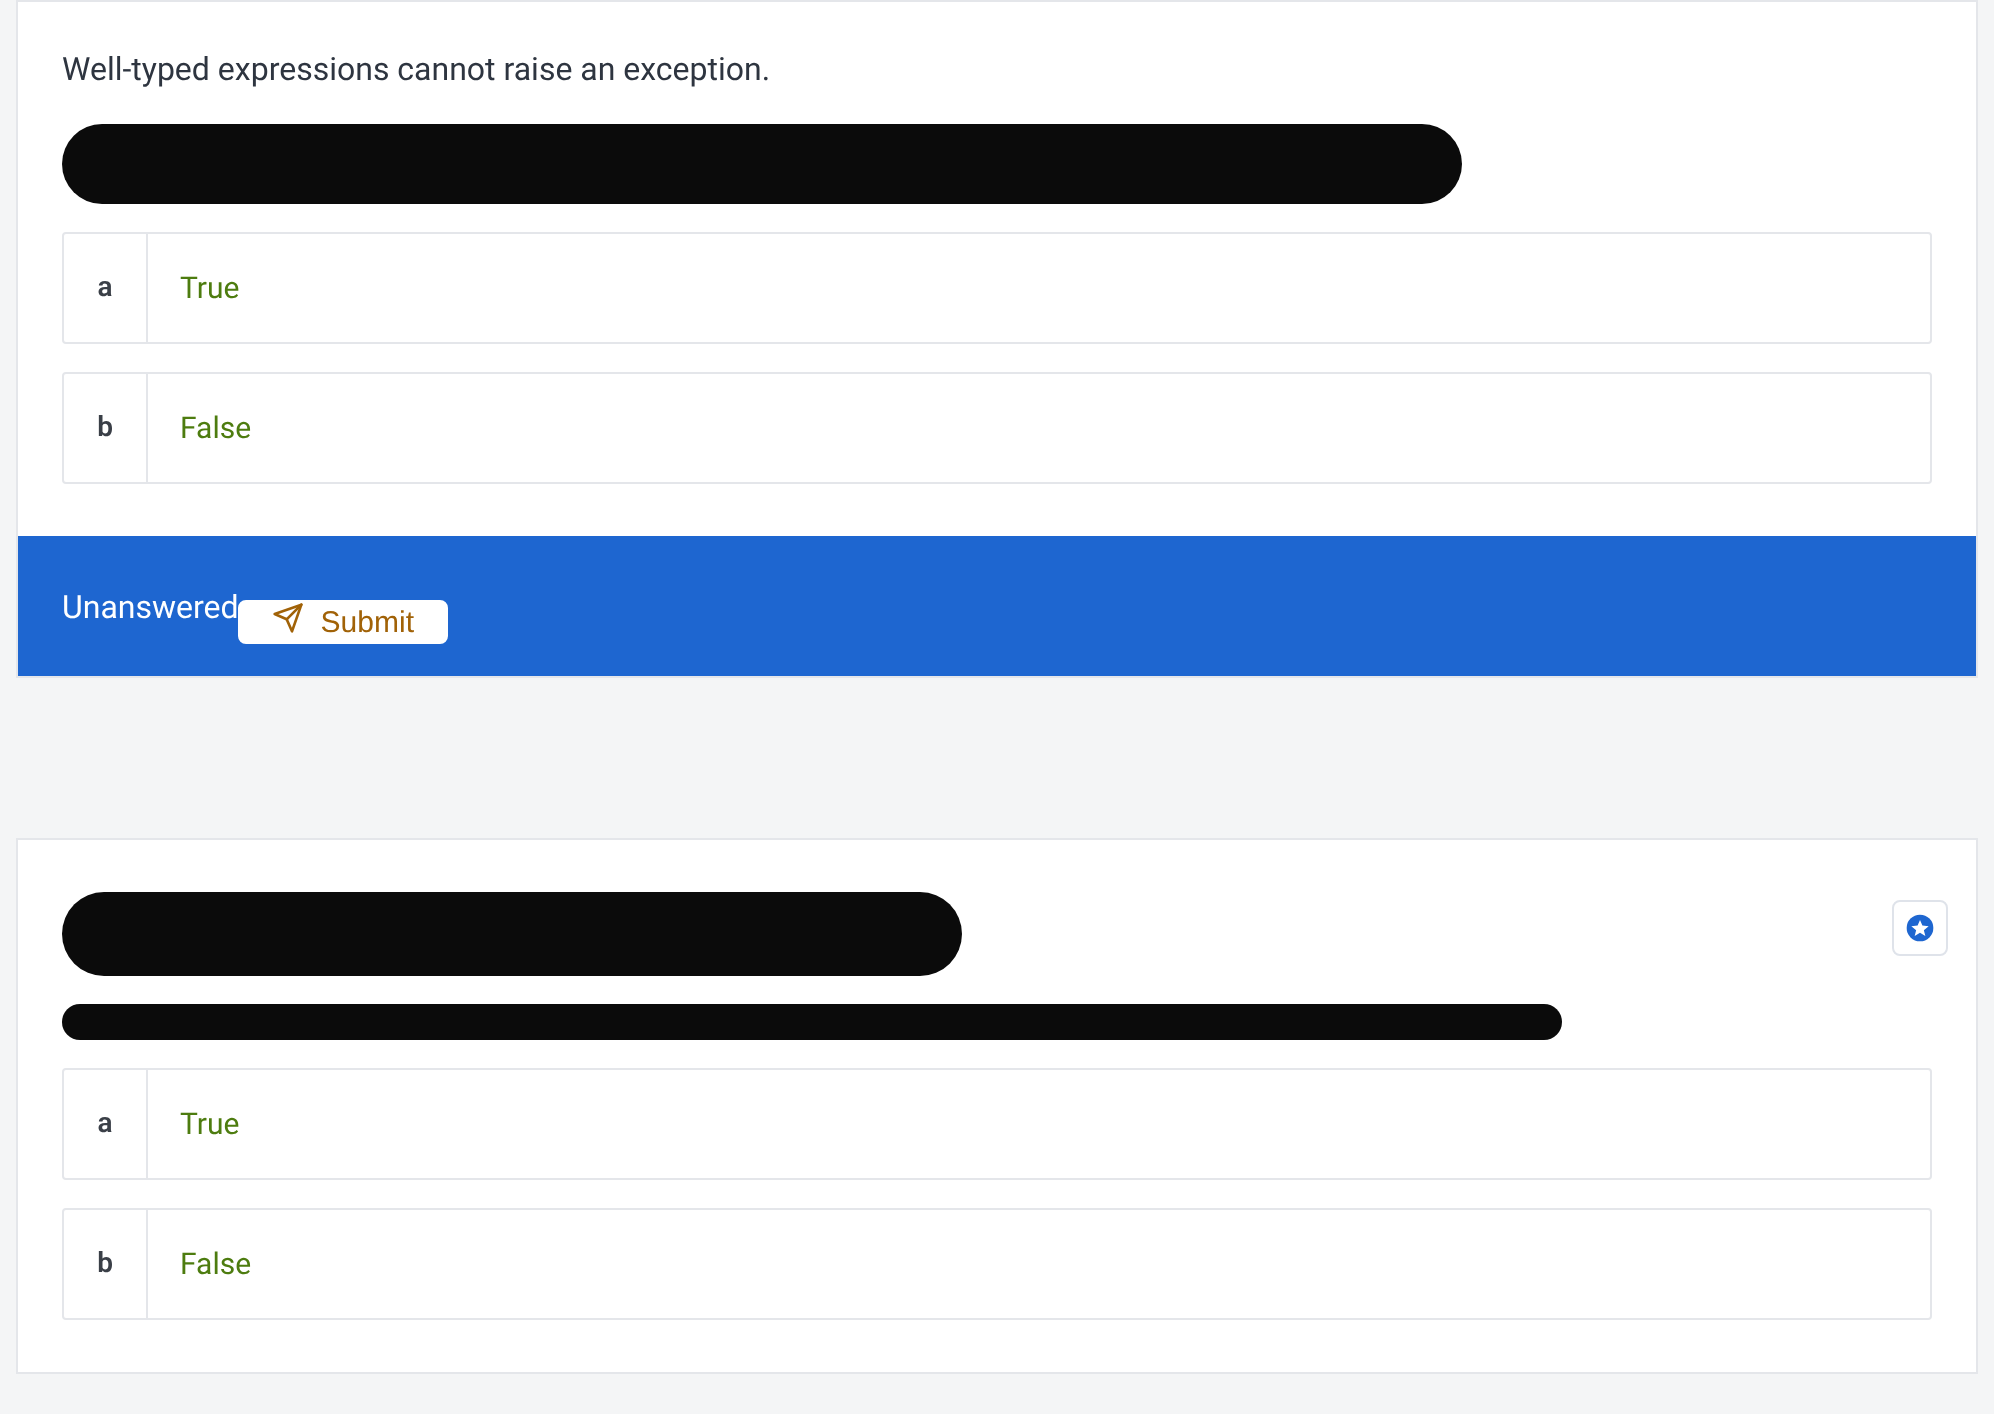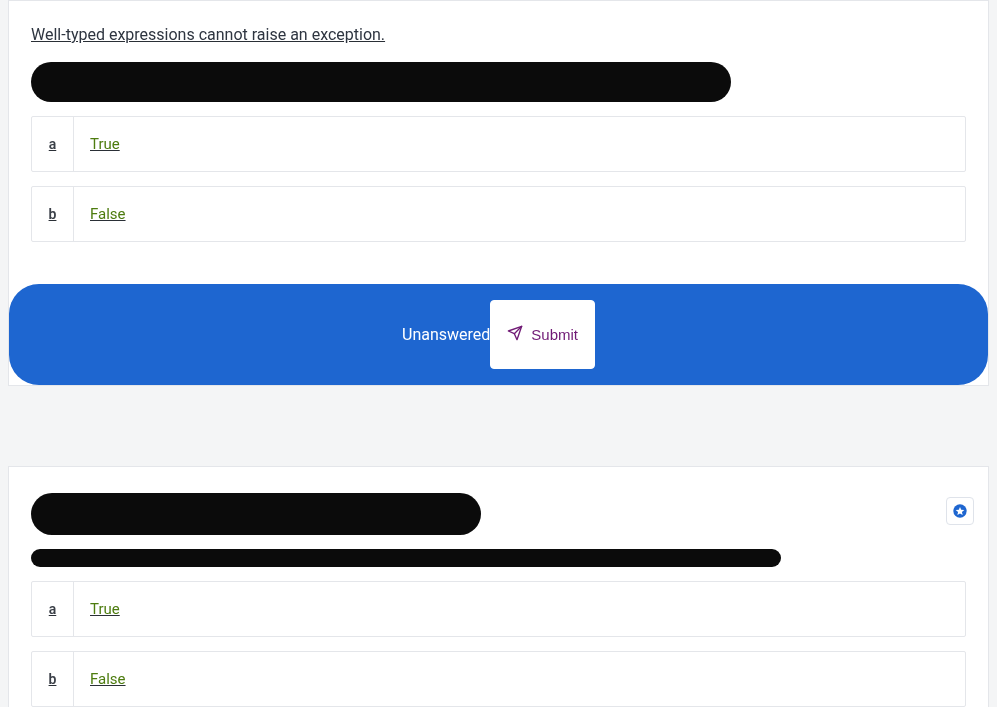--- a/index.html
+++ b/index.html
@@ -14,22 +14,21 @@
   }
   .card {
     background: #ffffff;
     border: 1px solid #e4e6ea;
     border-top: 1px solid #e4e6ea;
     margin: 0 8px 60px 8px;
     position: relative;
   }
   .card + .card { margin-top: 80px; }
   .card-body {
-    padding: 18px 22px 28px 22px;
-    text-decoration: underline;
+    padding: 18px 22px 12px 22px;
   }
   .question-text {
     font-size: 16px;
     color: #2e3540;
     margin: 6px 0 18px 0;
   }
   .scribble {
     background: #0b0b0b;
     border-radius: 999px;
     margin: 8px 0 14px 0;
@@ -64,39 +63,39 @@
     flex: 1;
     padding: 18px 16px;
     font-size: 15px;
     color: #4d7c0f;
   }
 
   .footer-bar {
     background: #1e66d0;
     display: flex;
     align-items: center;
-    justify-content: center;
+    justify-content: flex-start;
     padding: 16px 22px;
     color: #ffffff;
-    border-radius: 30px;
   }
   .footer-status {
     font-size: 16px;
   }
   .submit-btn {
     background: #ffffff;
     border: 1px solid #ffffff;
     border-radius: 4px;
-    padding: 24px 16px;
+    padding: 0 16px;
     font-size: 15px;
-    color: #701a75;
+    color: #a16207;
     cursor: pointer;
     display: inline-flex;
     align-items: center;
     gap: 8px;
+    margin-top: 16px;
   }
 
   .star-btn {
     position: absolute;
     top: 30px;
     right: 14px;
     width: 28px;
     height: 28px;
     background: #ffffff;
     border: 1px solid #dfe3ea;

